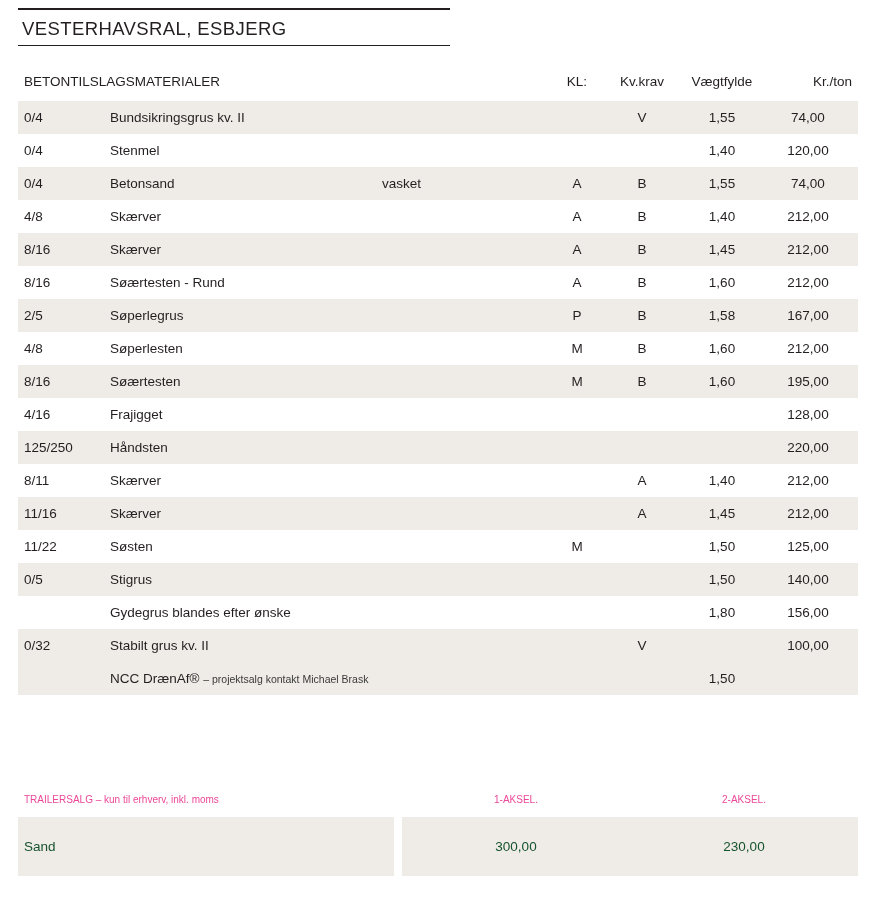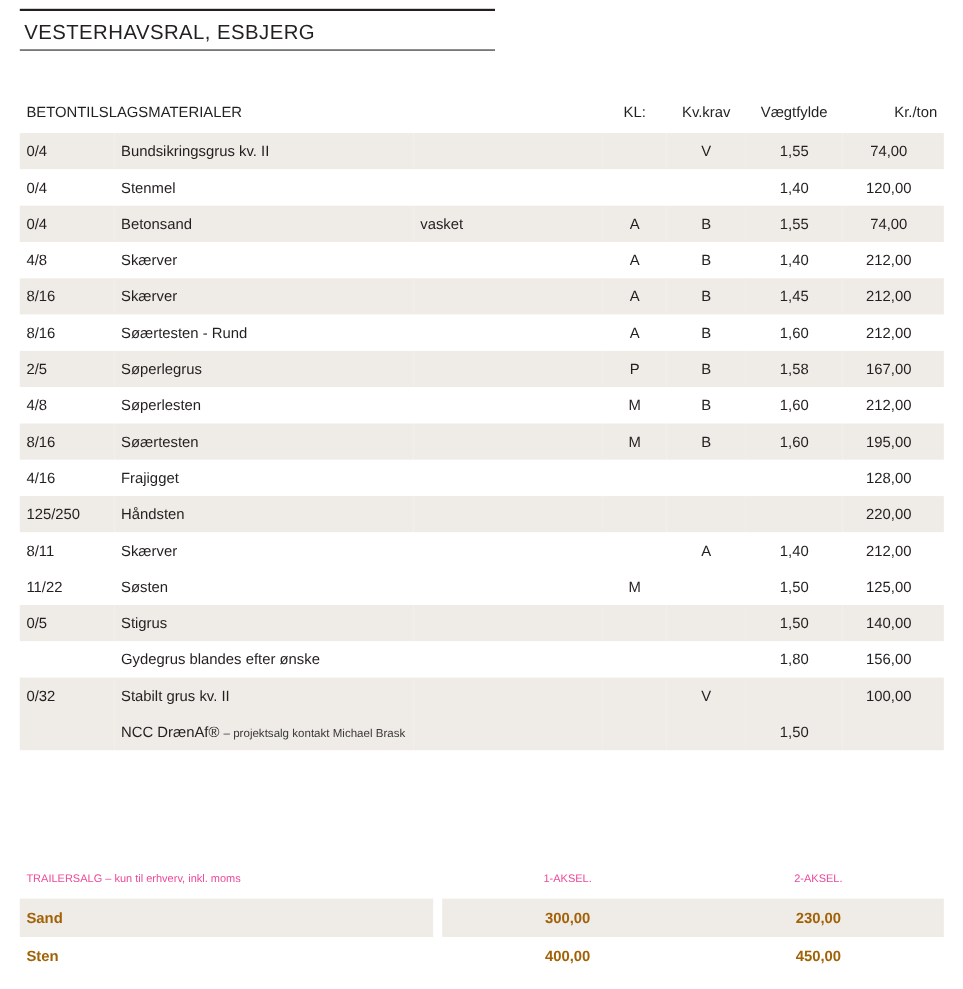--- a/index.html
+++ b/index.html
@@ -48,21 +48,20 @@
   }
 
   
   .main-table {
     position: absolute;
     left: 18px;
     top: 68px;
     width: 840px;
     border-collapse: collapse;
     table-layout: fixed;
-    margin-top: 20px;
   }
   .main-table col.c-size    { width: 86px; }
   .main-table col.c-name    { width: 272px; }
   .main-table col.c-note    { width: 172px; }
   .main-table col.c-kl      { width: 58px; }
   .main-table col.c-kv      { width: 72px; }
   .main-table col.c-vf      { width: 88px; }
   .main-table col.c-price   { width: 92px; }
 
   .main-table th {
@@ -112,24 +111,23 @@
     font-size: 10px;
     font-weight: normal;
     color: #ec4899;
     text-align: left;
     padding: 4px 6px 12px 6px;
     vertical-align: bottom;
   }
   .trailer-table th.center { text-align: center; }
   .trailer-table td {
     font-size: 13.5px;
-    color: #a16207;
-    padding: 10px 6px;
+    color: #14532d;
+    padding: 22px 6px;
     vertical-align: middle;
-    font-weight: bold;
   }
   .trailer-table td.center { text-align: center; }
   .trailer-table tr.shade td { background: #efebe7; }
   .trailer-table tr.plain td { background: #ffffff; }
   .trailer-table td.gap { background: #ffffff !important; }
 </style>
 </head>
 <body>
 
 <div class="page">
@@ -262,20 +260,29 @@
         </tr>
         <tr class="plain">
           <td>8/11</td>
           <td><span class="prod-name">Skærver</span></td>
           <td></td>
           <td class="center"></td>
           <td class="center">A</td>
           <td class="center">1,40</td>
           <td class="right">212,00</td>
         </tr>
+        <tr class="shade">
+          <td>11/16</td>
+          <td><span class="prod-name">Skærver</span></td>
+          <td></td>
+          <td class="center"></td>
+          <td class="center">A</td>
+          <td class="center">1,45</td>
+          <td class="right">212,00</td>
+        </tr>
         <tr class="plain">
           <td>11/22</td>
           <td><span class="prod-name">Søsten</span></td>
           <td></td>
           <td class="center">M</td>
           <td class="center"></td>
           <td class="center">1,50</td>
           <td class="right">125,00</td>
         </tr>
         <tr class="shade">

